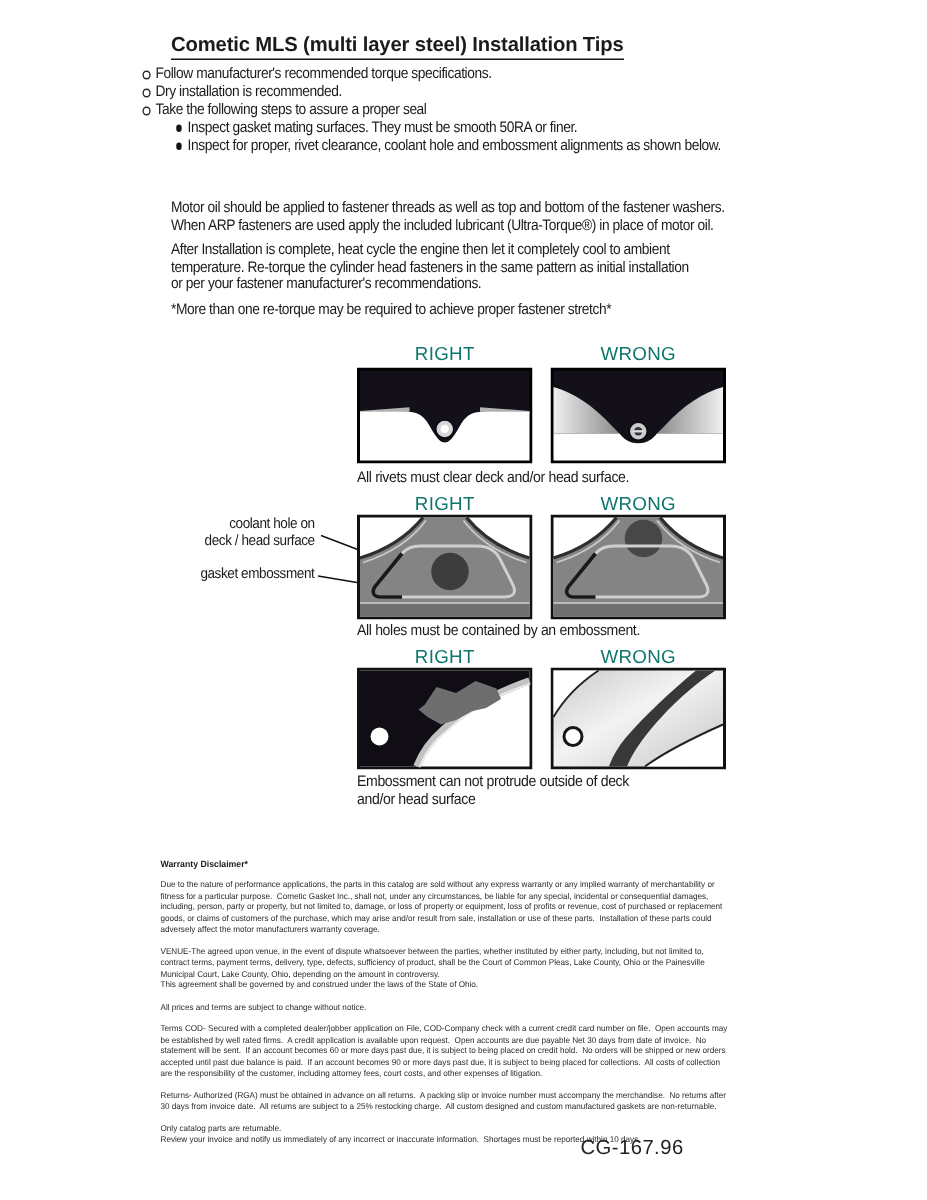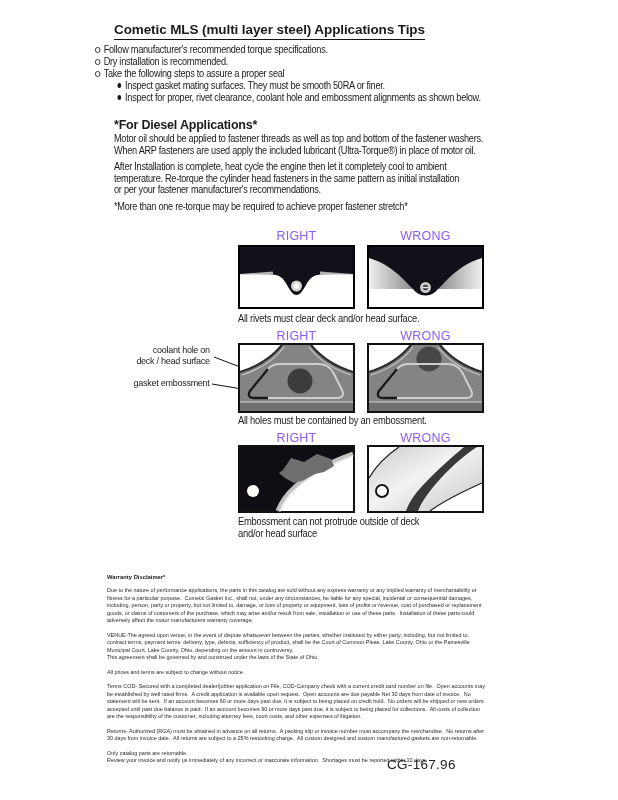--- a/index.html
+++ b/index.html
@@ -10,38 +10,38 @@
          border-bottom:1.5px solid #151515;padding-bottom:1.5px;display:inline-block;}
   .condL{transform:scaleX(.9);transform-origin:0 0;}
   .bullets{left:95px;top:44px;width:500px;font-size:10.2px;line-height:12px;letter-spacing:-0.3px;}
   .brow{display:flex;align-items:flex-start;white-space:nowrap;}
   .brow.l2{margin-left:25px;}
   .m1{flex:0 0 auto;width:3.6px;height:3.6px;border:1px solid #2a2a2a;border-radius:50%;margin:3.2px 4px 0 0;}
   .m2{flex:0 0 auto;width:4.4px;height:4.4px;background:#151515;border-radius:50%;margin:3.4px 4px 0 0;}
   .h2{left:114px;top:118px;font-size:12.5px;font-weight:bold;letter-spacing:-0.2px;}
   .para{left:114px;font-size:10.2px;line-height:11.6px;letter-spacing:-0.3px;white-space:pre-line;
         transform:scaleX(.9);transform-origin:0 0;width:480px;}
-  .rw{width:117px;text-align:center;font-size:12.5px;letter-spacing:0.2px;color:#8b5cf6;}
+  .rw{width:117px;text-align:center;font-size:12.5px;letter-spacing:0.2px;color:#0f766e;}
   .fig{width:117px;}
   .fig svg{display:block;}
   .cap{font-size:10.2px;line-height:11.5px;letter-spacing:-0.25px;white-space:pre-line;
        transform:scaleX(.92);transform-origin:0 0;width:300px;}
   .ptr-label{font-size:9.8px;line-height:10.8px;letter-spacing:-0.3px;text-align:right;
              white-space:pre-line;transform:scaleX(.92);transform-origin:100% 0;}
   .legal{left:107px;top:574px;width:430px;transform:scaleX(.97);transform-origin:0 0;}
   .legal h3{margin:0 0 7px 0;font-size:6px;letter-spacing:0;}
   .lp{margin:0 0 7px 0;font-size:5.6px;line-height:7.5px;white-space:pre;color:#2a2a2a;}
   .code{left:387px;top:757px;font-size:13.5px;letter-spacing:0.3px;color:#222;}
 </style>
 </head>
 <body>
 
 <div class="page">
 
-  <h1 class="abs title">Cometic MLS (multi layer steel) Applications Tips</h1>
+  <h1 class="abs title">Cometic MLS (multi layer steel) Installation Tips</h1>
 
   <div class="abs bullets condL">
     <div class="brow">
       <span class="m1"></span>
       <span>Follow manufacturer's recommended torque specifications.</span>
     </div>
     <div class="brow">
       <span class="m1"></span>
       <span>Dry installation is recommended.</span>
     </div>
@@ -52,21 +52,20 @@
     <div class="brow l2">
       <span class="m2"></span>
       <span>Inspect gasket mating surfaces.  They must be smooth 50RA or finer.</span>
     </div>
     <div class="brow l2">
       <span class="m2"></span>
       <span>Inspect for proper, rivet clearance, coolant hole and embossment alignments as shown below.</span>
     </div>
   </div>
 
-  <h2 class="abs h2">*For Diesel Applications*</h2>
   <p class="abs para" style="top:133px;">Motor oil should be applied to fastener threads as well as top and bottom of the fastener washers.
 When ARP fasteners are used apply the included lubricant (Ultra-Torque®) in place of motor oil.</p>
   <p class="abs para" style="top:161px;">After Installation is complete, heat cycle the engine then let it completely cool to ambient
 temperature. Re-torque the cylinder head fasteners in the same pattern as initial installation
 or per your fastener manufacturer's recommendations.</p>
   <p class="abs para" style="top:201px;">*More than one re-torque may be required to achieve proper fastener stretch*</p>
 
   <div class="abs rw" style="left:238px;top:229px;">RIGHT</div>
   <div class="abs rw" style="left:367px;top:229px;">WRONG</div>
 

